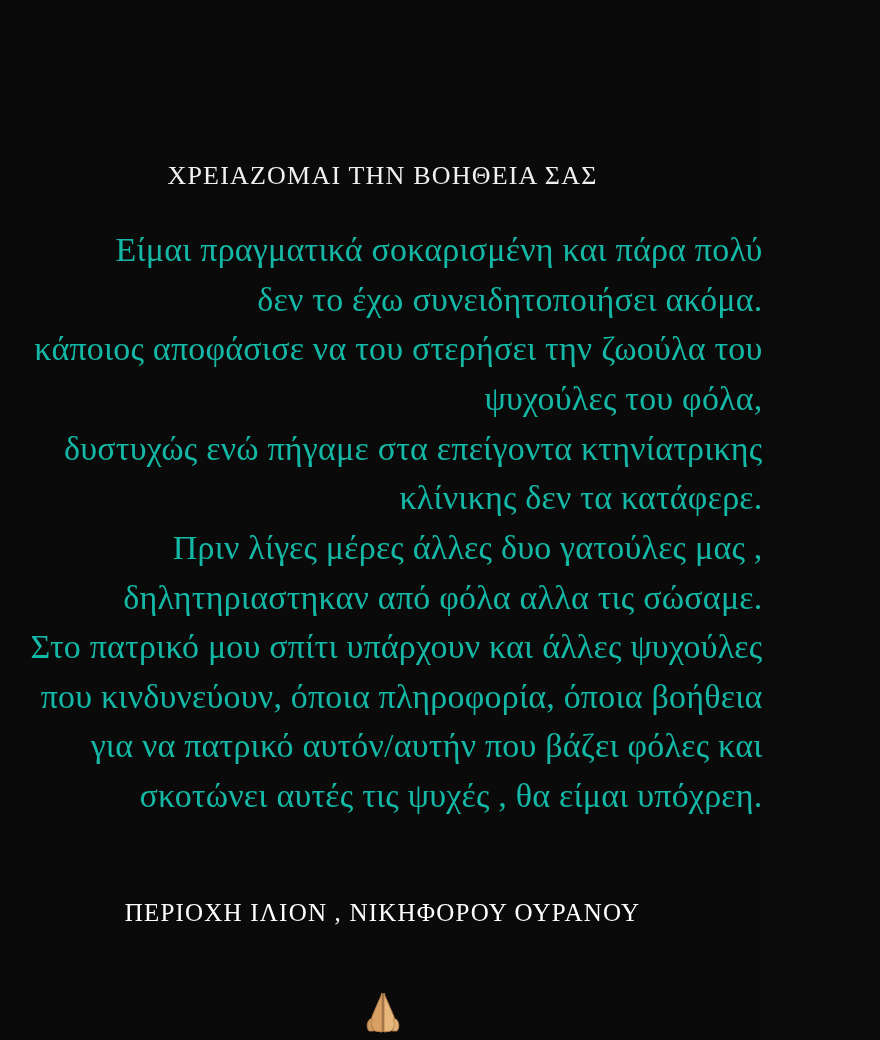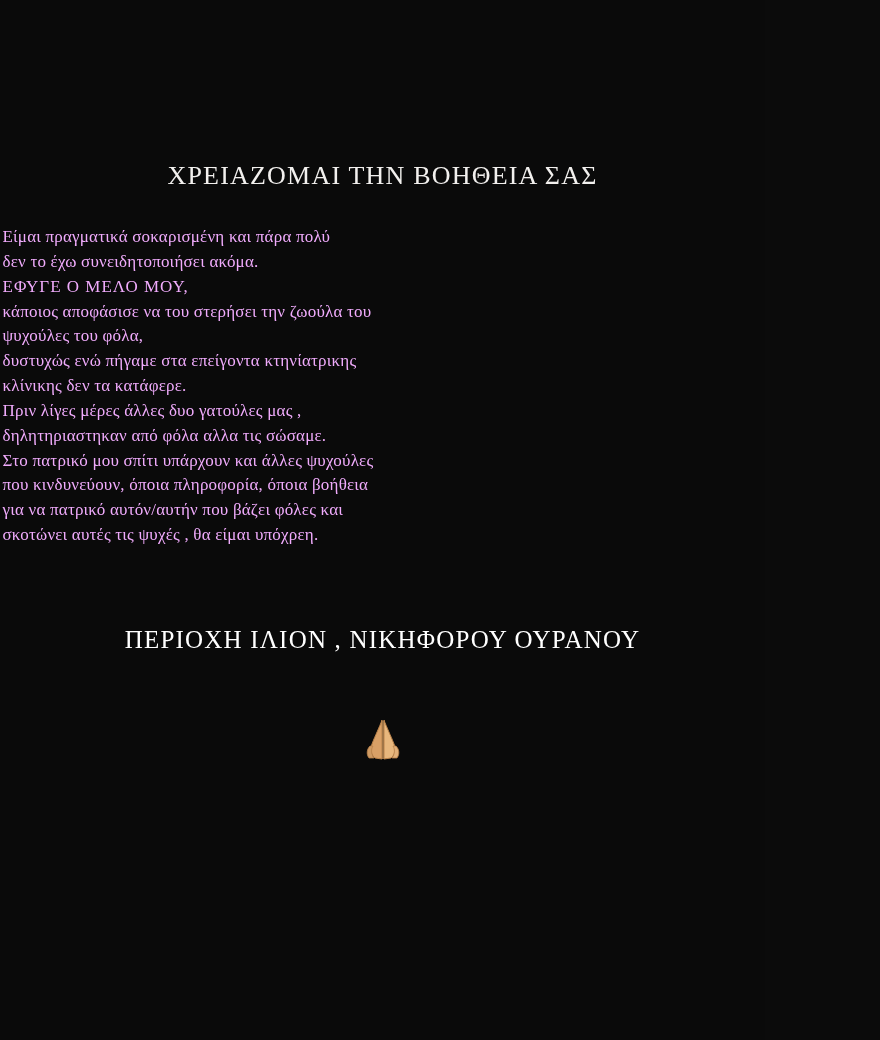--- a/index.html
+++ b/index.html
@@ -33,24 +33,24 @@
     text-align: center;
     line-height: 1.2;
     white-space: nowrap;
   }
   .body-block {
     margin-top: 34px;
     width: 760px;
     text-align: center;
   }
   .body-line {
-    font-size: 17px;
+    font-size: 34px;
     line-height: 1.46;
-    color: #f0abfc;
-    text-align: left;
+    color: #14b8a6;
+    text-align: right;
     letter-spacing: 0.2px;
   }
   .body-line.emph {
     letter-spacing: 1px;
   }
   .location {
     margin-top: 78px;
     font-size: 25px;
     letter-spacing: 1.2px;
     color: #ffffff;
@@ -71,21 +71,20 @@
 </head>
 <body>
 
 <div class="card">
 
   <div class="heading">ΧΡΕΙΑΖΟΜΑΙ ΤΗΝ ΒΟΗΘΕΙΑ ΣΑΣ</div>
 
   <div class="body-block">
     <div class="body-line">Είμαι πραγματικά σοκαρισμένη και πάρα πολύ</div>
     <div class="body-line">δεν το έχω συνειδητοποιήσει ακόμα.</div>
-    <div class="body-line emph">ΕΦΥΓΕ Ο ΜΕΛΟ ΜΟΥ,</div>
     <div class="body-line">κάποιος αποφάσισε να του στερήσει την ζωούλα του</div>
     <div class="body-line">ψυχούλες του φόλα,</div>
     <div class="body-line">δυστυχώς ενώ πήγαμε στα επείγοντα κτηνίατρικης</div>
     <div class="body-line">κλίνικης δεν τα κατάφερε.</div>
     <div class="body-line">Πριν λίγες μέρες άλλες δυο γατούλες μας ,</div>
     <div class="body-line">δηλητηριαστηκαν από φόλα αλλα τις σώσαμε.</div>
     <div class="body-line">Στο πατρικό μου σπίτι υπάρχουν και άλλες ψυχούλες</div>
     <div class="body-line">που κινδυνεύουν, όποια πληροφορία, όποια βοήθεια</div>
     <div class="body-line">για να πατρικό αυτόν/αυτήν που βάζει φόλες και</div>
     <div class="body-line">σκοτώνει αυτές τις ψυχές , θα είμαι υπόχρεη.</div>

